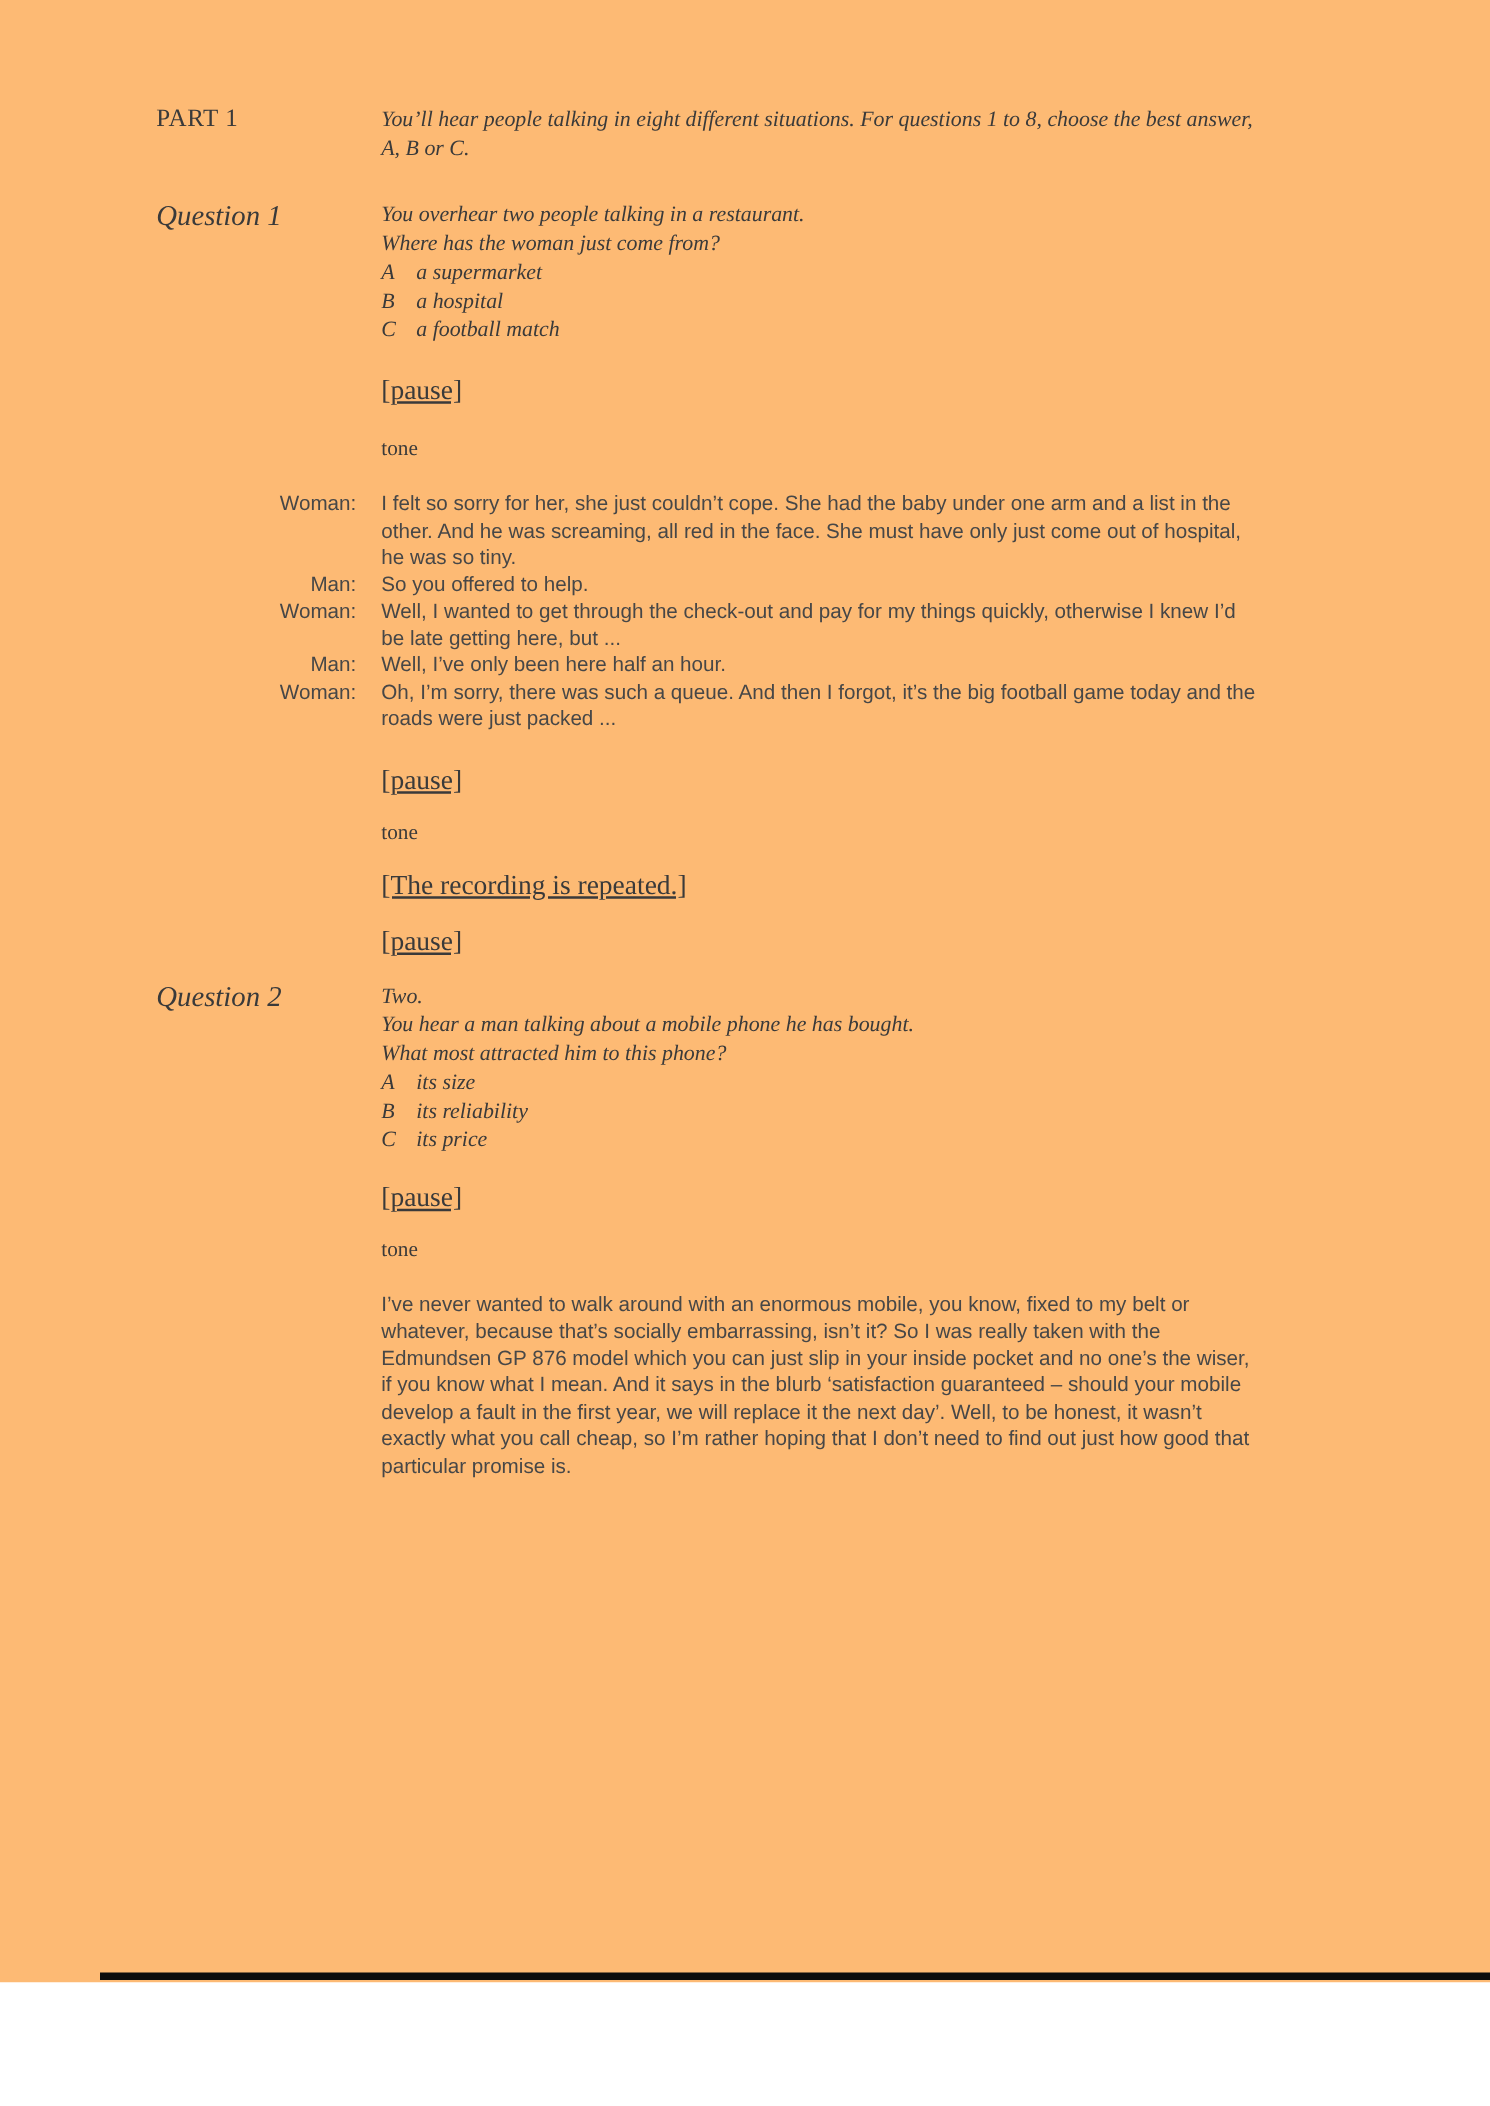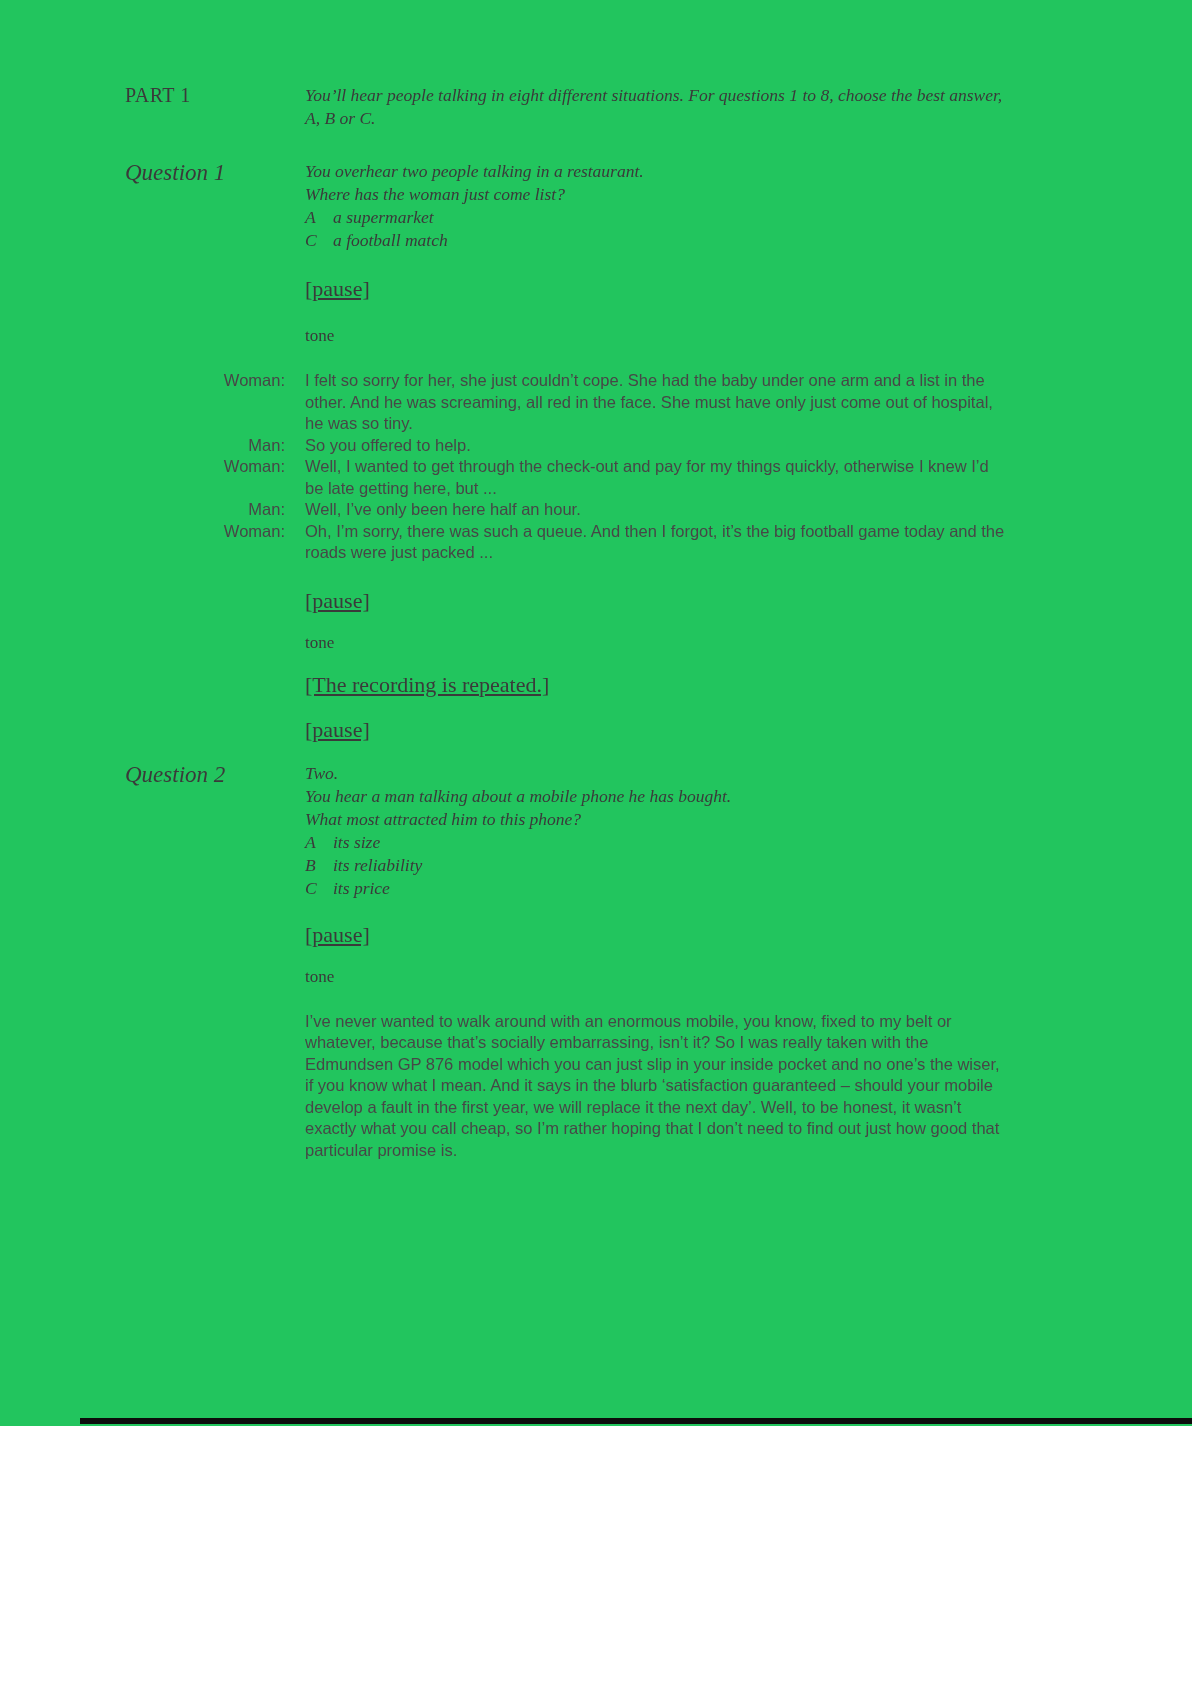--- a/index.html
+++ b/index.html
@@ -3,23 +3,23 @@
 <meta charset="utf-8">
 <style>
   html, body {
     margin: 0;
     padding: 0;
     background: #ffffff;
   }
   .page {
     position: relative;
     width: 1192px;
-    height: 1426px;
+    height: 1586px;
     margin: 0 auto;
-    background: #22c55e;
+    background: #fdba74;
     overflow: hidden;
     box-sizing: border-box;
     padding: 84px 187px 0 125px;
   }
   .row {
     display: grid;
     grid-template-columns: 160px 1fr;
     column-gap: 20px;
     align-items: start;
   }
@@ -98,23 +98,26 @@
 
   <section class="row part-row">
     <div class="serif part-label">PART 1</div>
     <div class="serif-it part-instructions">You’ll hear people talking in eight different situations. For questions 1 to 8, choose the best answer, A, B or C.</div>
   </section>
 
   <section class="row">
     <div class="serif-it q-label">Question 1</div>
     <div>
       <div class="serif-it q-intro-line">You overhear two people talking in a restaurant.</div>
-      <div class="serif-it q-intro-line">Where has the woman just come list?</div>
+      <div class="serif-it q-intro-line">Where has the woman just come from?</div>
       <div class="serif-it q-intro-line option">
         <span class="opt-letter">A</span><span>a supermarket</span>
+      </div>
+      <div class="serif-it q-intro-line option">
+        <span class="opt-letter">B</span><span>a hospital</span>
       </div>
       <div class="serif-it q-intro-line option">
         <span class="opt-letter">C</span><span>a football match</span>
       </div>
     </div>
   </section>
 
   <div class="row standalone">
     <div></div>
     <div class="serif bracket-note">[pause]</div>

